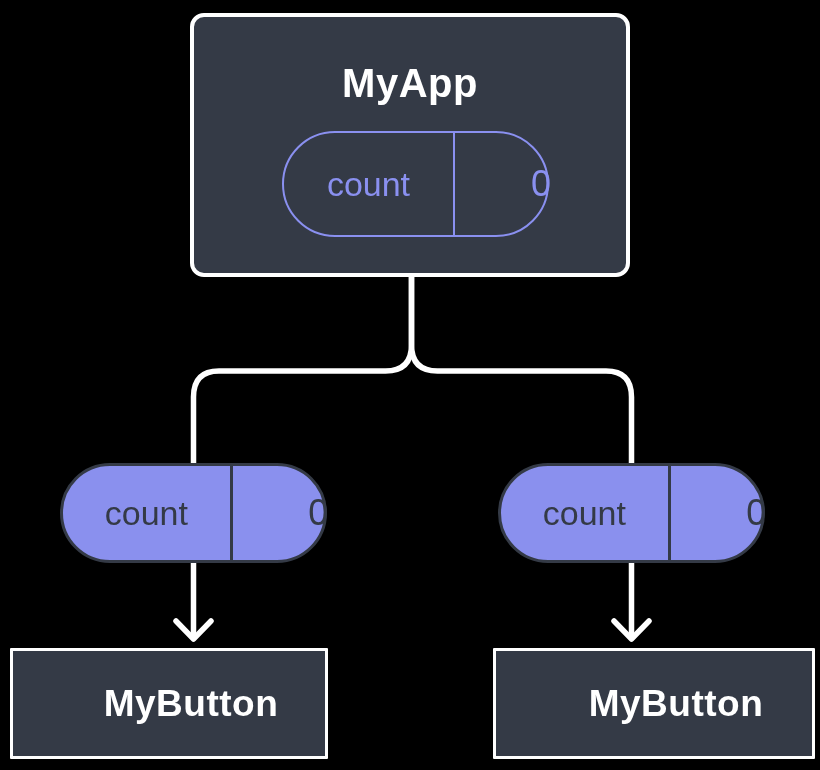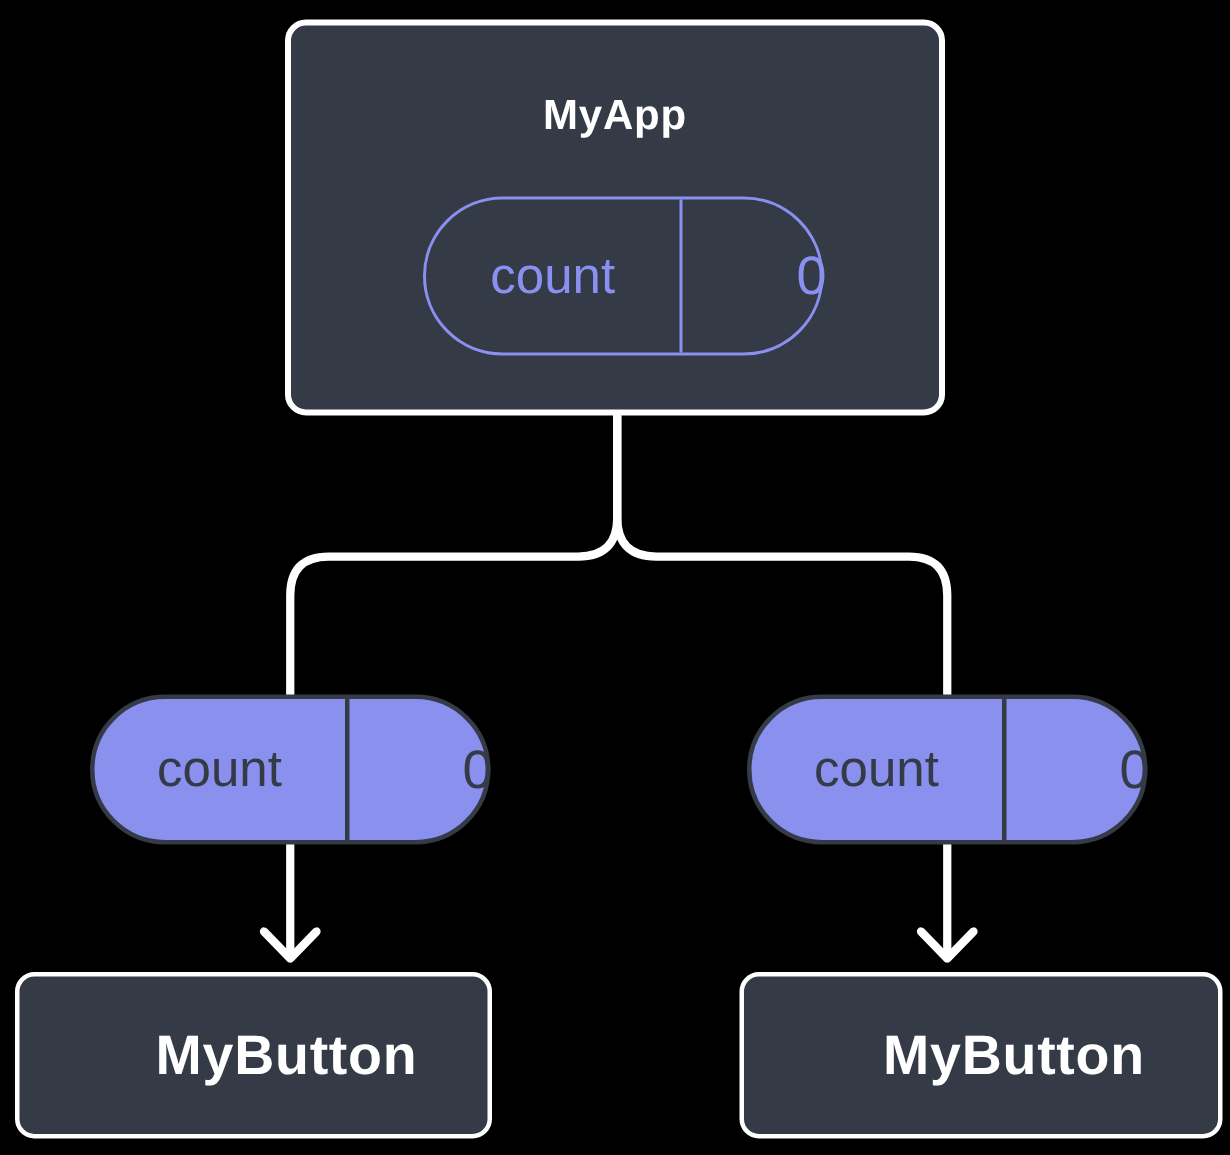--- a/index.html
+++ b/index.html
@@ -22,21 +22,21 @@
     background: #343a46;
     border: 4px solid #ffffff;
     border-radius: 14px;
     box-sizing: border-box;
     z-index: 2;
   }
   .node-root { left: 190px; top: 13px; width: 440px; height: 264px; }
   .node-title {
     color: #ffffff;
     font-weight: 700;
-    font-size: 28px;
+    font-size: 40px;
     text-align: center;
     letter-spacing: 0.5px;
   }
   .node-root .node-title { margin-top: 44px; }
   .pill {
     box-sizing: border-box;
     display: grid;
     grid-template-columns: 65% 35%;
     align-items: center;
     z-index: 3;
@@ -72,21 +72,21 @@
     color: #343a46;
   }
   .pill-filled .seg-name { border-right: 3px solid #343a46; }
   .pill-left  { left: 60px;  top: 463px; }
   .pill-right { left: 498px; top: 463px; }
   .node-child {
     display: flex;
     align-items: center;
     justify-content: center;
     border-width: 3.5px;
-    border-radius: 13px;
+    border-radius: 1px;
     padding-left: 44px;
   }
   .node-child .node-title { font-size: 37px; margin-top: 0; }
   .node-child-left  { left: 10px;  top: 648px; width: 318px; height: 111px; }
   .node-child-right { left: 493px; top: 648px; width: 322px; height: 111px; }
 </style>
 </head>
 <body>
 
 <div class="canvas">

